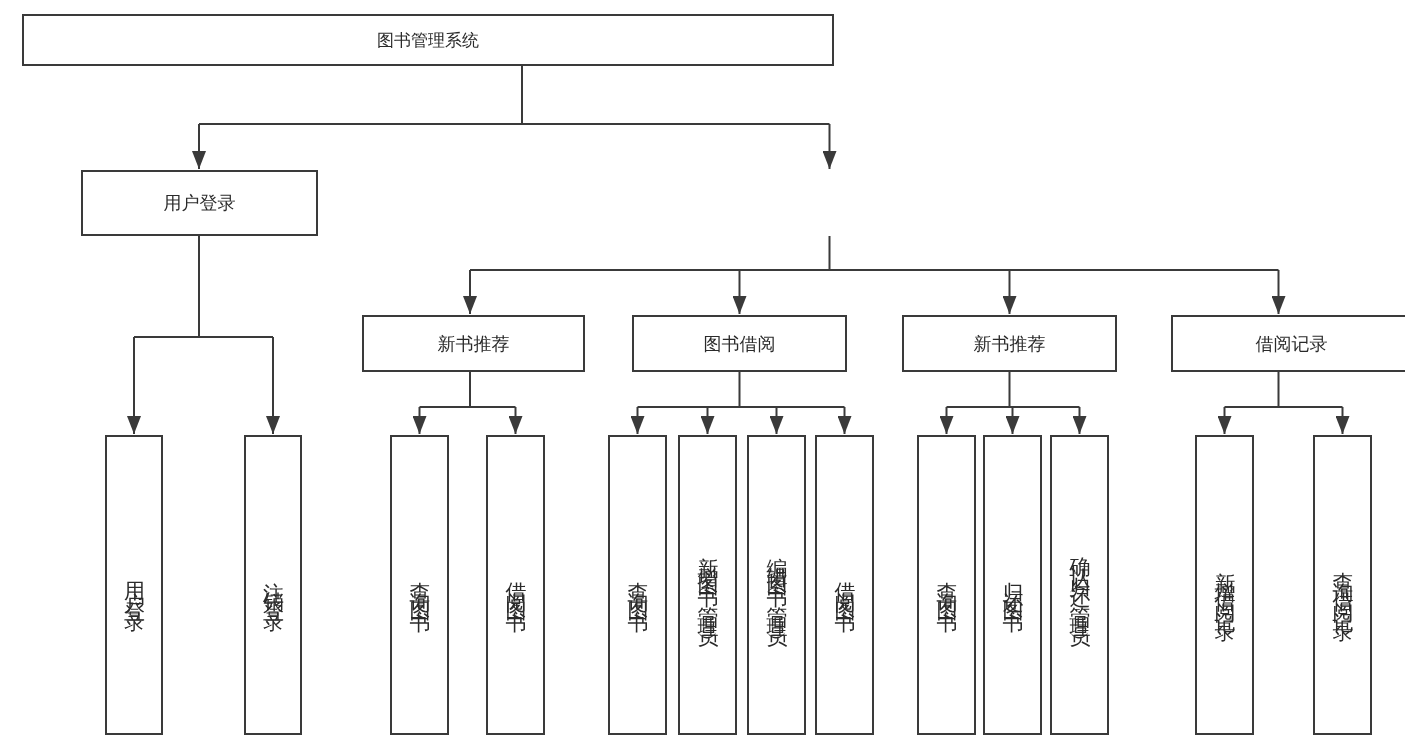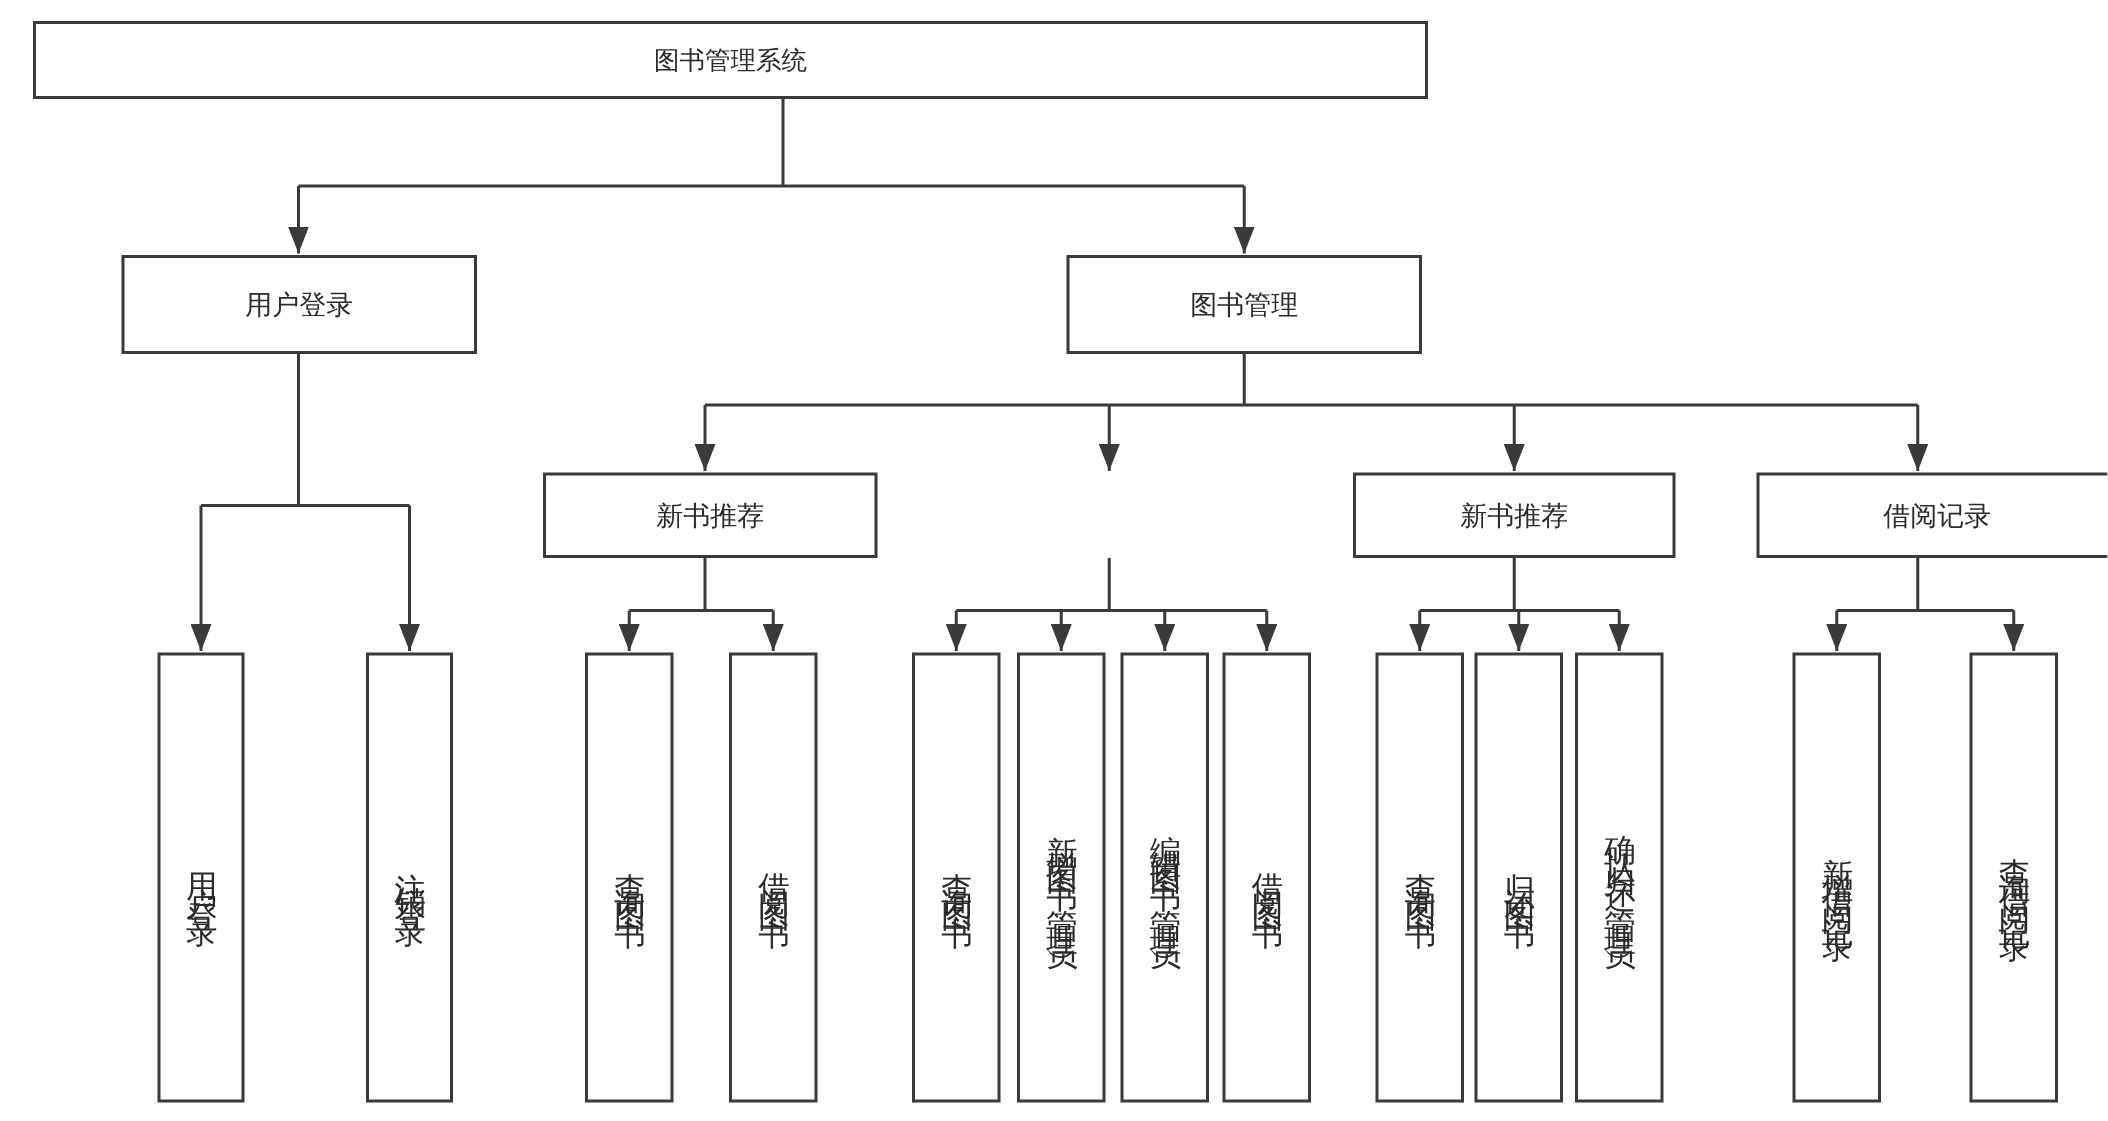--- a/index.html
+++ b/index.html
@@ -25,21 +25,21 @@
     box-sizing: border-box;
     background: #ffffff;
     border: 2px solid #3a3a3a;
     display: flex;
     align-items: center;
     justify-content: center;
     color: #2a2a2a;
     z-index: 1;
   }
   .root-box {
-    left: 22px; top: 14px; width: 930px; height: 52px;
+    left: 22px; top: 14px; width: 812px; height: 52px;
     font-size: 17px;
   }
   .l2-box { top: 170px; height: 66px; width: 237px; font-size: 18px; }
   .l3-box { top: 315px; height: 57px; width: 223px; font-size: 18px; }
   .leaf-box {
     top: 435px; height: 300px; width: 59px;
   }
   .leaf-box .vtext {
     writing-mode: vertical-rl;
     text-orientation: mixed;
@@ -115,26 +115,26 @@
     </g>
   </svg>
 
   <div class="box root-box">
     <span>图书管理系统</span>
   </div>
 
   <div class="box l2-box" style="left:81px;">
     <span>用户登录</span>
   </div>
-  <div class="box l2-box" style="left:711px;">
-    <span>图书管理</span>
-  </div>
 
   <div class="box l3-box" style="left:362px;">
     <span>新书推荐</span>
+  </div>
+  <div class="box l3-box" style="left:632px;width:215px;">
+    <span>图书借阅</span>
   </div>
   <div class="box l3-box" style="left:902px;width:215px;">
     <span>新书推荐</span>
   </div>
   <div class="box l3-box" style="left:1171px;width:241px;">
     <span>借阅记录</span>
   </div>
 
   <div class="box leaf-box" style="left:105px;width:58px;">
     <span class="vtext">用户登录</span>

